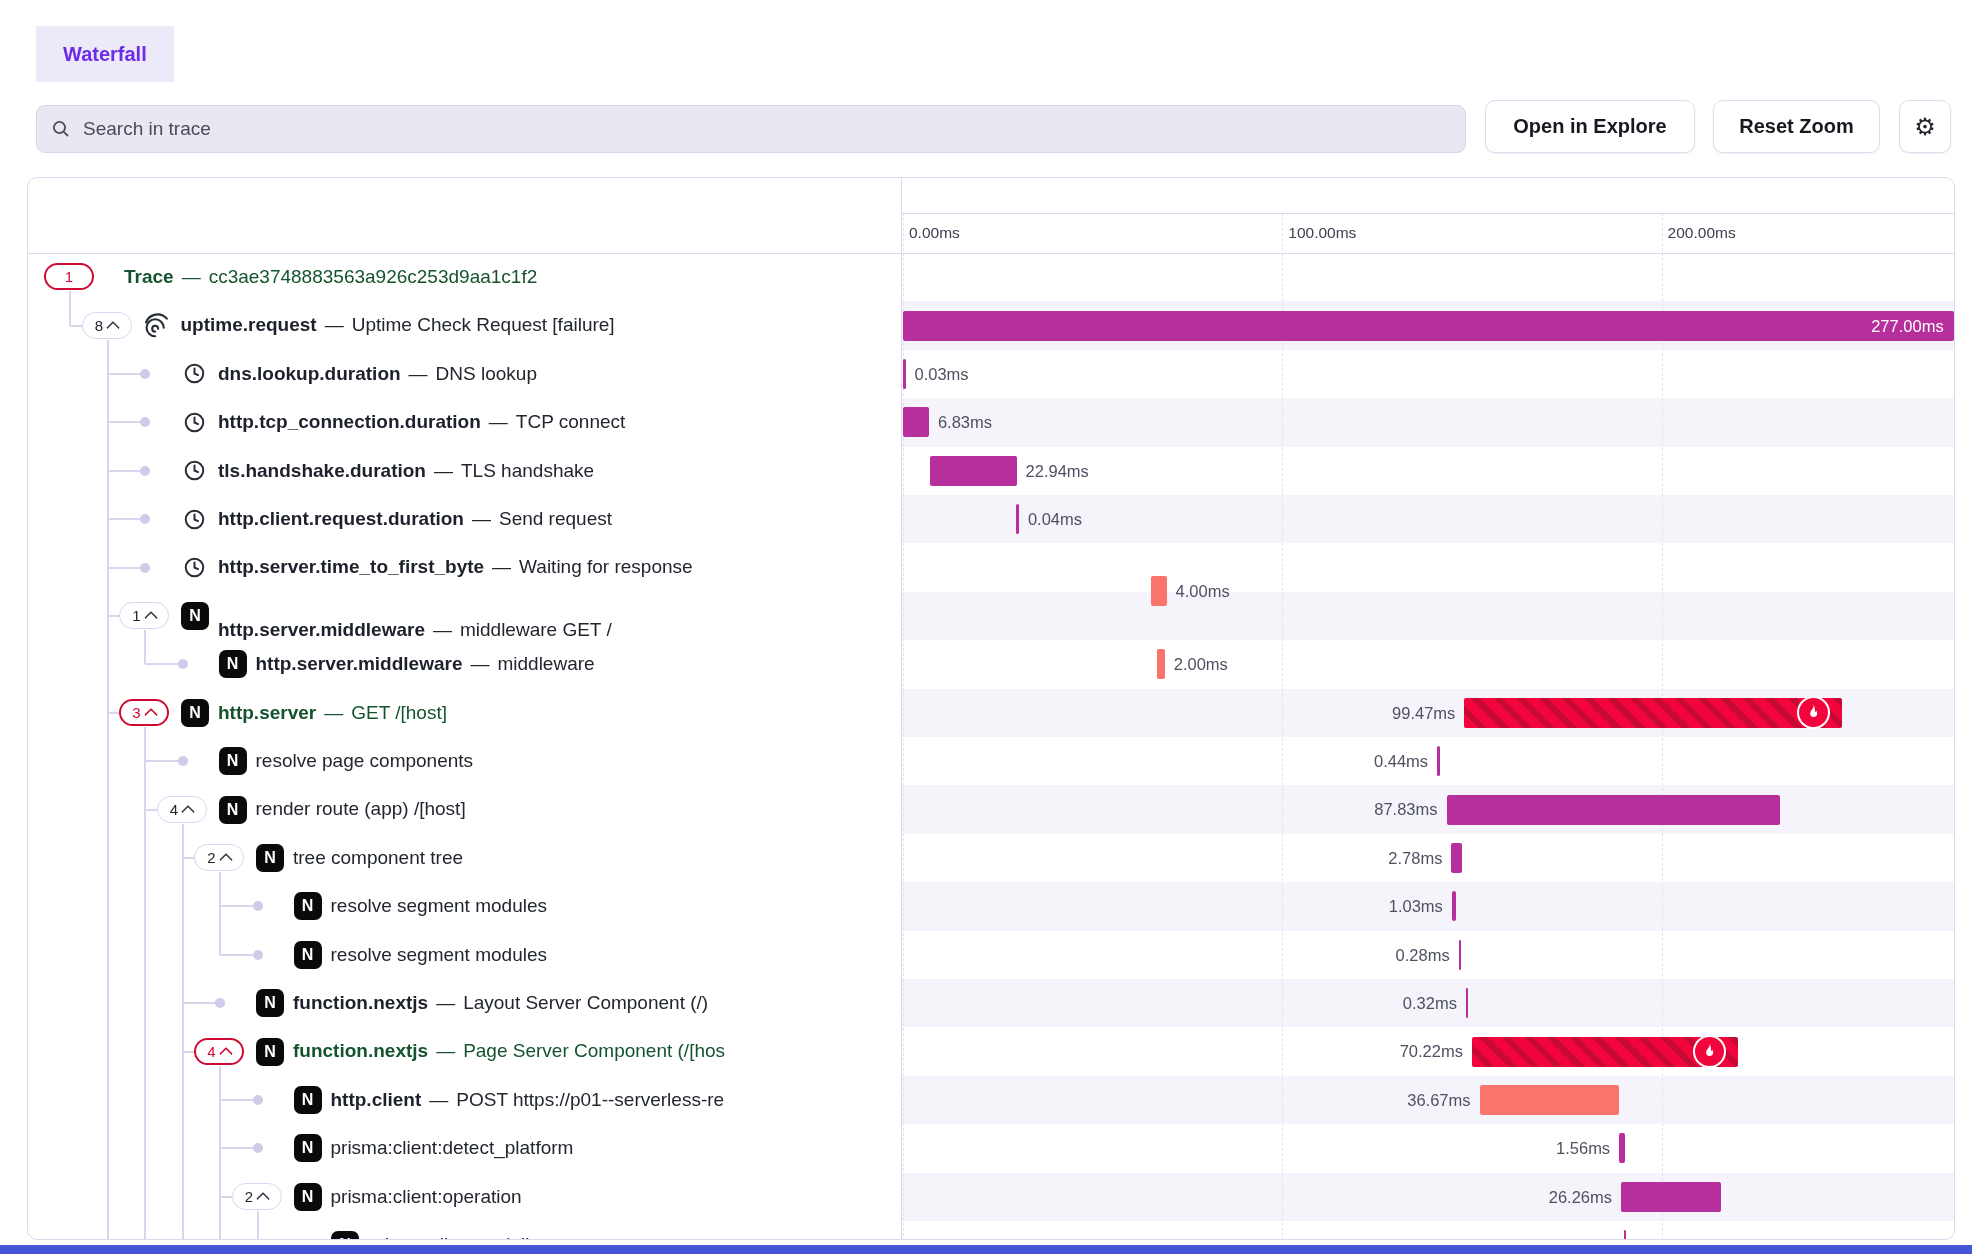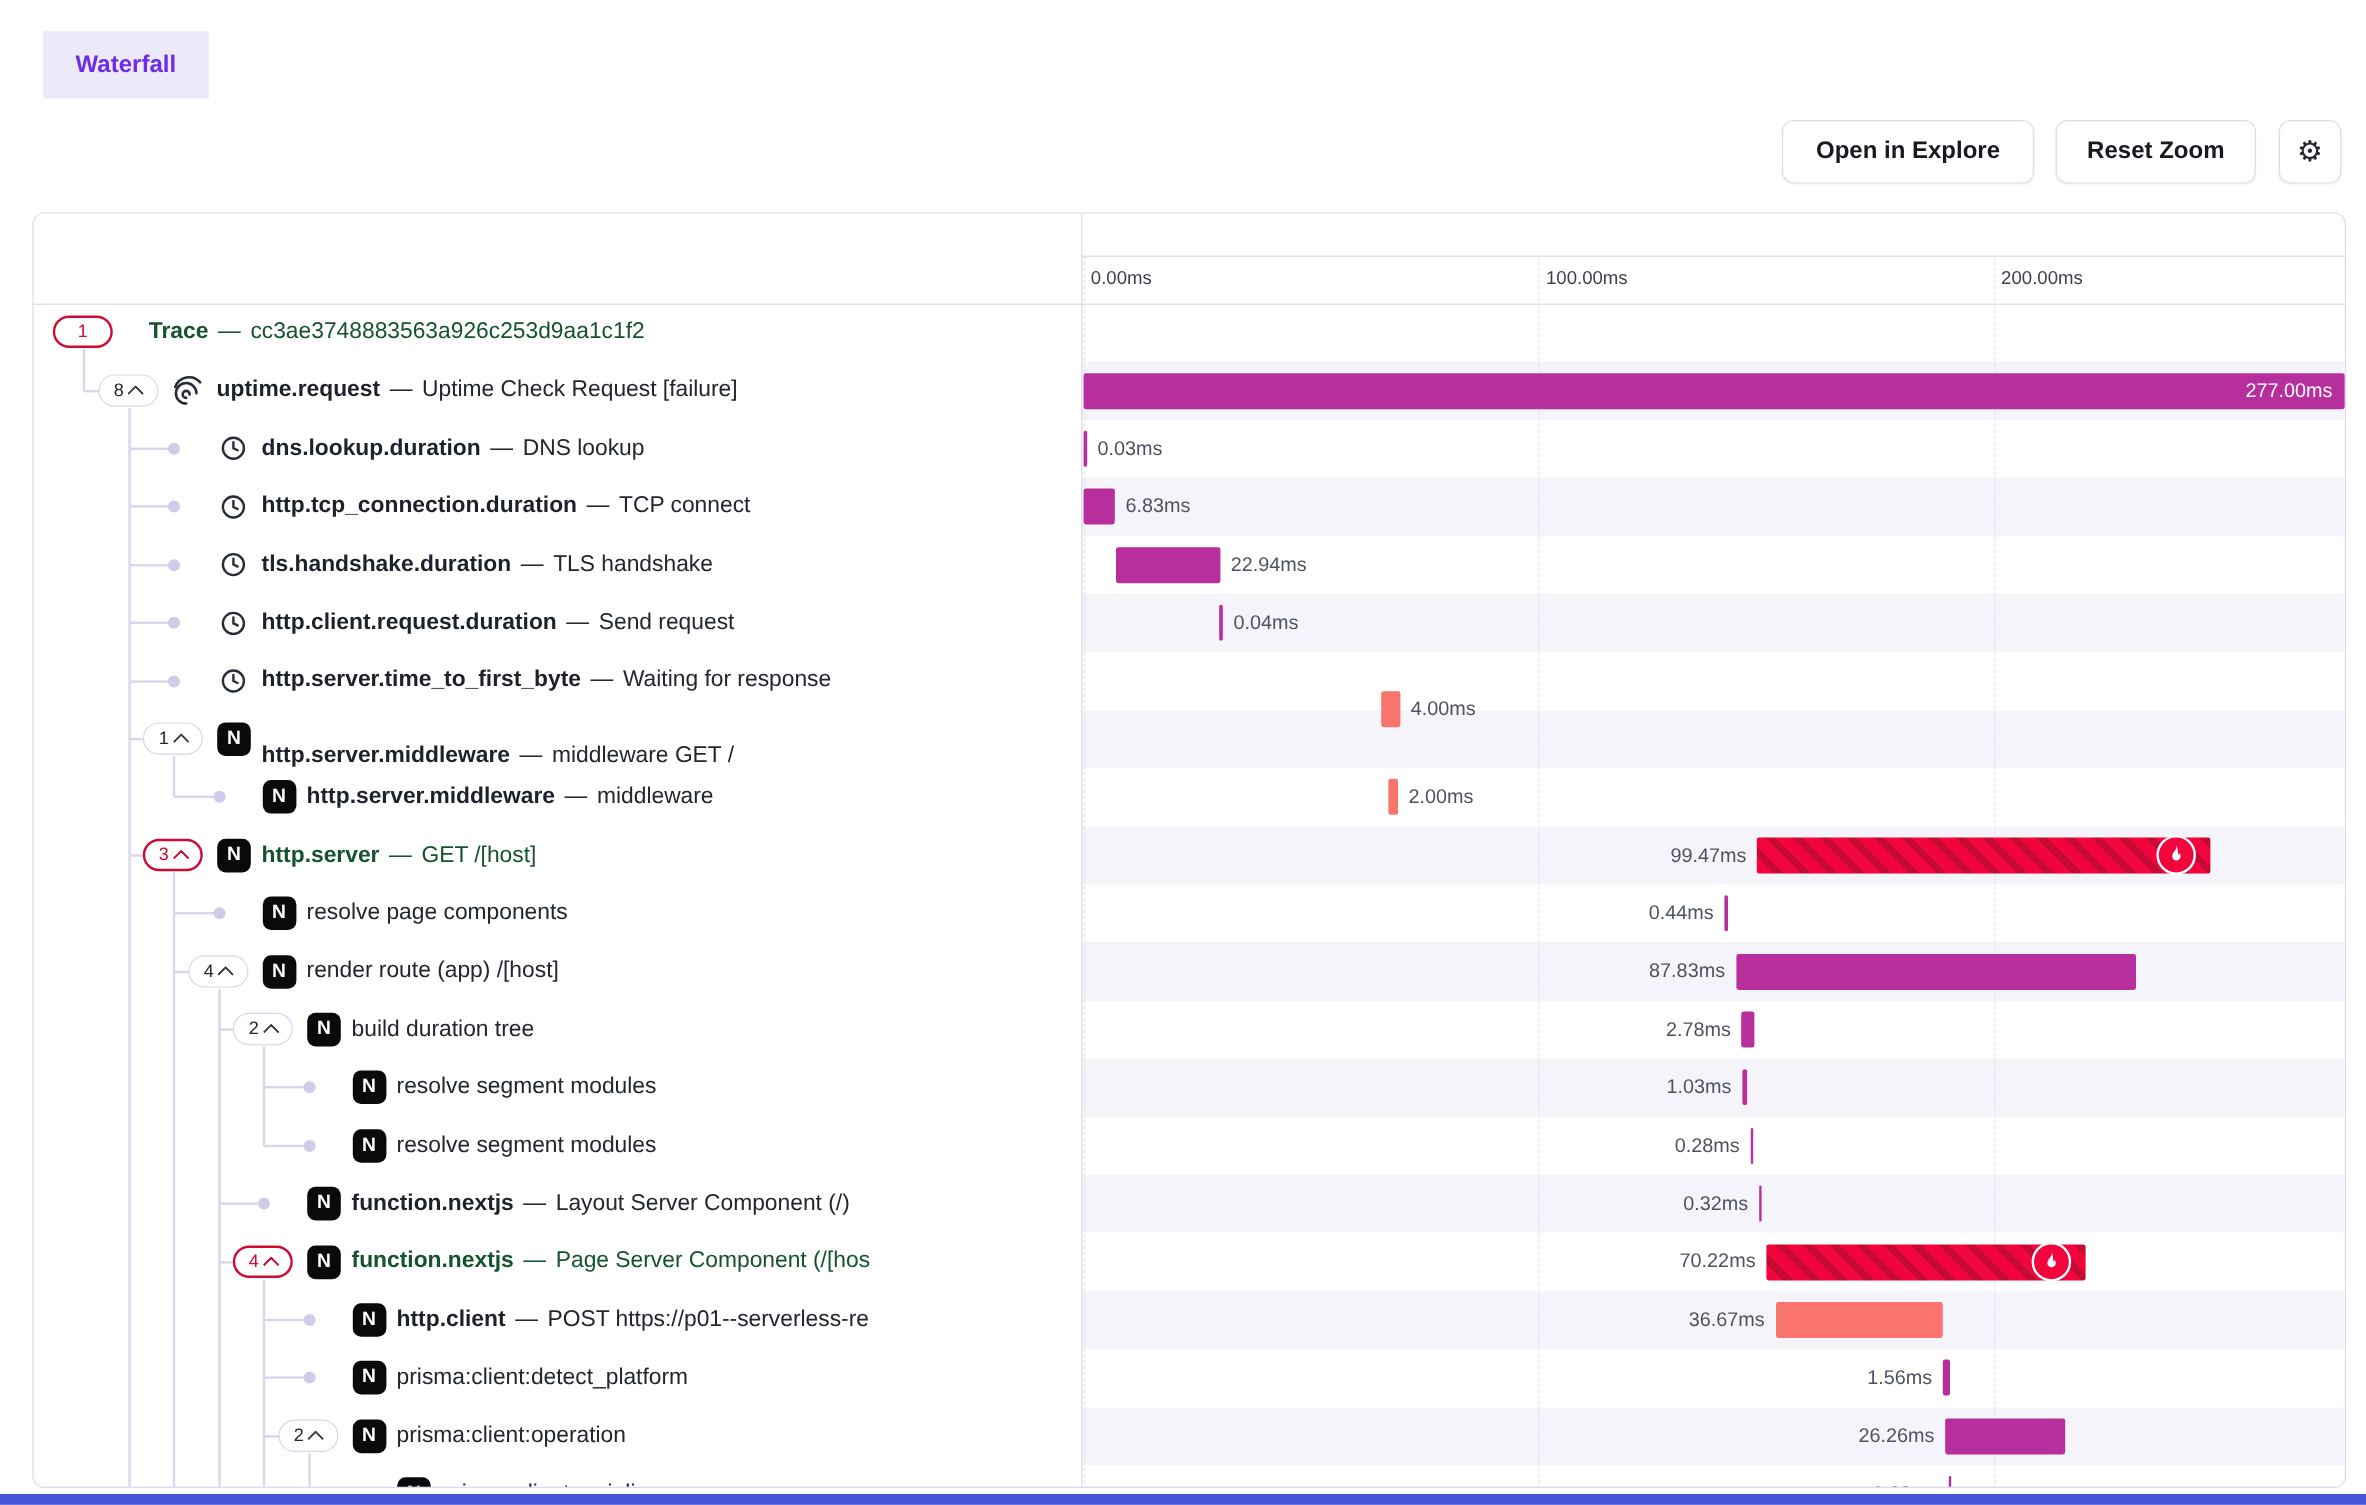--- a/index.html
+++ b/index.html
@@ -54,20 +54,27 @@
     display:flex;align-items:center;justify-content:center;z-index:4;box-sizing:border-box;}
   .bottomstrip{position:absolute;left:0;top:1245px;width:1972px;height:9px;background:#4456d7;}
 </style>
 </head>
 <body>
 
 <div class="topbar">
   <div class="tab">
     <span>Waterfall</span>
   </div>
+  <div class="searchbox">
+    <svg width="20" height="20" viewBox="0 0 20 20" fill="none" stroke="#4a4e5a" stroke-width="1.8">
+        <circle cx="8.5" cy="8.5" r="5.6"></circle>
+        <line x1="12.8" y1="12.8" x2="17" y2="17"></line>
+      </svg>
+    <input type="text" placeholder="Search in trace" style="">
+  </div>
   <div class="btn" id="btn-explore">
     <span>Open in Explore</span>
   </div>
   <div class="btn" id="btn-reset">
     <span>Reset Zoom</span>
   </div>
   <div class="btn" id="btn-gear">
     <span>⚙</span>
   </div>
 </div>
@@ -275,21 +282,21 @@
       <div class="rowbar" style="top: 607.4px; height: 48.4px;">
         <div class="bar magenta" style="left: 545.537px; top: 9.2px; width: 333.139px;"></div>
         <div class="durlabel" style="line-height: 48.4px; right: 518.463px;">87.83ms</div>
       </div>
       <div class="rowtree" style="top: 655.8px; height: 48.4px;">
         <div class="badge" style="left: 166px; top: 10.2px;">
           <span>2</span>
           <div class="caret" style="position: relative;"></div>
         </div>
         <div class="nicon" style="left: 228px; top: 10.2px;">N</div>
-        <div class="rowtext" style="left: 265px; top: 0px; line-height: 48.4px;"><span>build duration tree</span></div>
+        <div class="rowtext" style="left: 265px; top: 0px; line-height: 48.4px;"><span>tree component tree</span></div>
       </div>
       <div class="rowbar" style="top: 655.8px; height: 48.4px;">
         <div class="bar magenta" style="left: 550.468px; top: 9.2px; width: 10.5445px;"></div>
         <div class="durlabel" style="line-height: 48.4px; right: 513.532px;">2.78ms</div>
       </div>
       <div class="rowtree" style="top: 704.2px; height: 48.4px;">
         <div class="nicon" style="left: 265.5px; top: 10.2px;">N</div>
         <div class="rowtext" style="left: 302.5px; top: 0px; line-height: 48.4px;"><span>resolve segment modules</span></div>
       </div>
       <div class="rowbar" style="top: 704.2px; height: 48.4px;">

